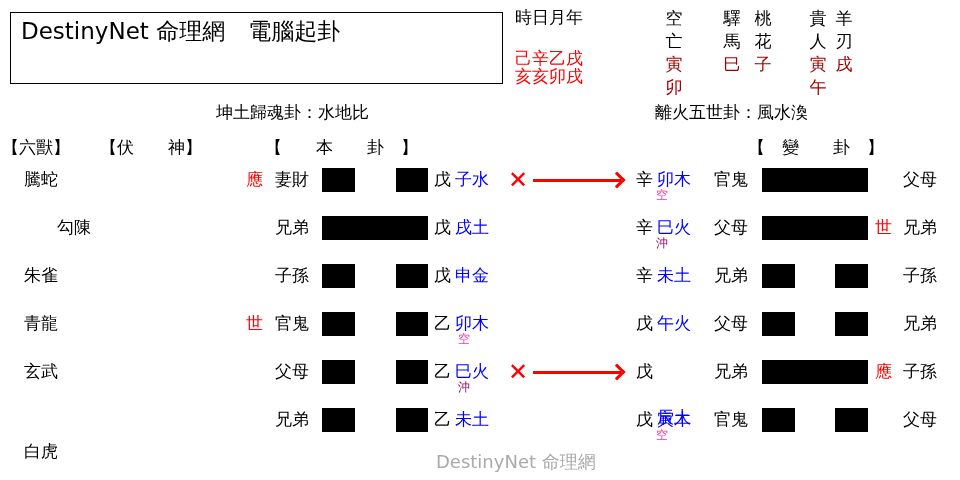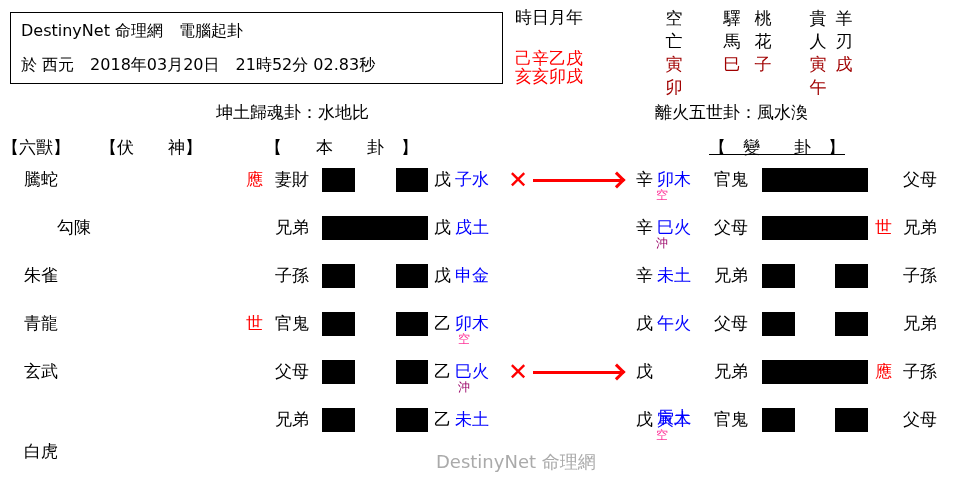--- a/index.html
+++ b/index.html
@@ -1,42 +1,41 @@
 <!DOCTYPE html>
 <html><head>
 <meta charset="utf-8">
 <style>
   html, body { margin:0; padding:0; background:#ffffff; }
   body { width:960px; height:480px; position:relative; overflow:hidden;
          font-family:"DejaVu Sans","Liberation Sans",sans-serif; color:#000; }
   .abs { position:absolute; white-space:nowrap; }
   .hdr-box { position:absolute; left:10px; top:12px; width:493px; height:72px;
              border:1px solid #000; box-sizing:border-box; }
-  .hdr-line { position:absolute; left:10px; font-size:16px; line-height:20px; }
+  .hdr-line { position:absolute; left:10px; font-size:23px; line-height:20px; }
   .t17 { font-size:17px; line-height:20px; }
   .red { color:#ff0000; }
   .dred { color:#a00000; }
   .blue { color:#0000ff; }
   .pink { color:#ff3399; }
   .purple { color:#990066; }
   .small { font-size:12px; line-height:13px; }
   .bar { position:absolute; background:#000; height:24px; }
   .xmark { position:absolute; font-size:24px; line-height:24px; color:#ff0000; font-weight:bold; }
   .arrow-line { position:absolute; height:3px; background:#ff0000; }
   .arrow-head { position:absolute; width:12px; height:12px; border-top:3px solid #ff0000;
                 border-right:3px solid #ff0000; transform:rotate(45deg); box-sizing:border-box; }
   .shensha { position:absolute; top:7px; font-size:17px; line-height:23px; text-align:center; width:24px; }
   .footer { position:absolute; left:436px; top:450px; font-size:18px; color:#aaaaaa; }
 </style>
 </head>
 <body>
 
 <div class="hdr-box">
   <div class="hdr-line" style="top:8px;">DestinyNet 命理網　電腦起卦</div>
-  <div class="hdr-line" style="top:42px;">於 西元　2018年03月20日　21時52分 02.83秒</div>
 </div>
 
 <div class="abs t17" style="left:515px; top:7px;">時日月年</div>
 <div class="abs t17 red" style="left:515px; top:49px; line-height:18px;">己辛乙戌</div>
 <div class="abs t17 red" style="left:515px; top:67px; line-height:18px;">亥亥卯戌</div>
 
 <div id="shensha-wrap">
     <div class="shensha" style="left: 662px;">
       <div>空</div>
       <div>亡</div>
@@ -65,21 +64,21 @@
       <div class="dred">戌</div>
     </div>
   </div>
 
 <div class="abs t17" style="left:204px; top:102px;margin-left:12px;">坤土歸魂卦：水地比</div>
 <div class="abs t17" style="left:655px; top:102px;">離火五世卦：風水渙</div>
 
 <div class="abs t17" style="left:2px; top:137px;">【六獸】</div>
 <div class="abs t17" style="left:100px; top:137px;">【伏　　神】</div>
 <div class="abs t17" style="left:265px; top:137px;text-align:right;">【　　本　　卦　】</div>
-<div class="abs t17" style="left:709px; top:137px;text-decoration:underline;">【　變　　卦　】</div>
+<div class="abs t17" style="left:748px; top:137px;">【　變　　卦　】</div>
 
 <div id="rows">
     <div class="abs t17" style="left: 24px; top: 169px;">騰蛇</div>
     <div class="abs t17 red" style="left: 246px; top: 169px;">應</div>
     <div class="abs t17" style="left: 275px; top: 169px;">妻財</div>
     <div class="bar" style="left: 322px; width: 33px; top: 168px;"></div>
     <div class="bar" style="left: 396px; width: 32px; top: 168px;"></div>
     <div class="abs t17" style="left: 434px; top: 169px;">戊</div>
     <div class="abs t17 blue" style="left: 455px; top: 169px; text-align: center;">子水</div>
     <div class="xmark" style="left: 508px; top: 168px;">✕</div>

